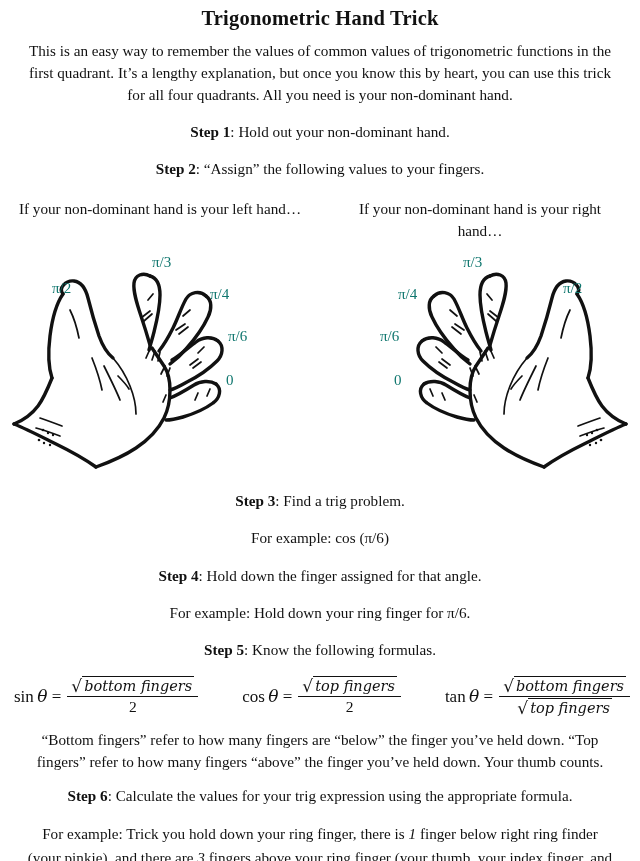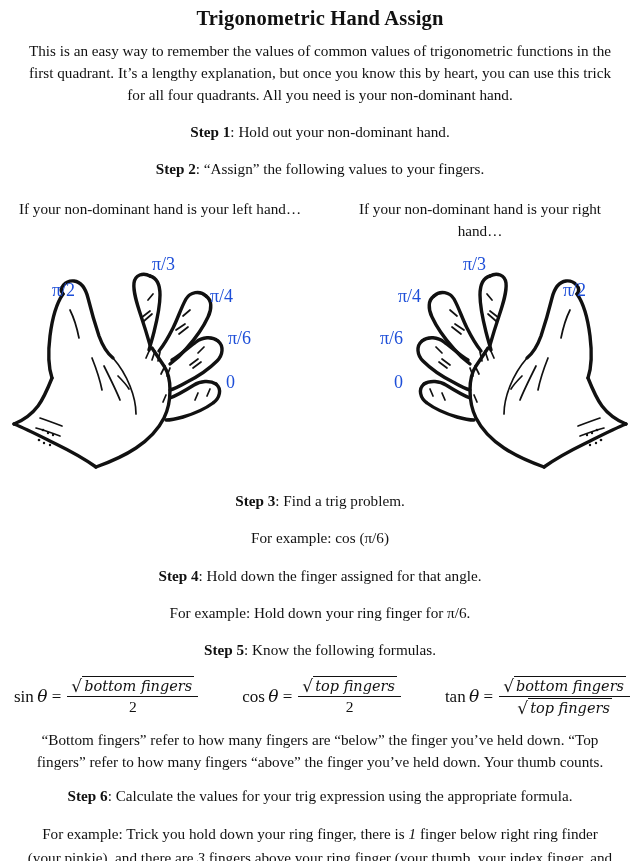--- a/index.html
+++ b/index.html
@@ -66,23 +66,23 @@
     width: 320px;
     height: 230px;
   }
   .hand-wrap svg {
     position: absolute;
     left: 0;
     top: 0;
   }
   .hand-label {
     position: absolute;
-    font-size: 18px;
+    font-size: 15px;
     font-family: "Liberation Serif", "DejaVu Serif", serif;
-    color: #1d4ed8;
+    color: #0f766e;
     white-space: nowrap;
   }
   .formulas {
     display: flex;
     justify-content: space-between;
     align-items: flex-start;
     margin-top: 14px;
     padding: 0 10px 0 14px;
     box-sizing: border-box;
   }
@@ -152,21 +152,21 @@
     line-height: 24px;
     margin: 12px 6px 0 6px;
   }
   .ital { font-style: italic; }
 </style>
 </head>
 <body>
 
 <div class="page">
 
-  <h1 class="title">Trigonometric Hand Assign</h1>
+  <h1 class="title">Trigonometric Hand Trick</h1>
 
   <p class="intro">This is an easy way to remember the values of common values of trigonometric functions in the first quadrant. It’s a lengthy explanation, but once you know this by heart, you can use this trick for all four quadrants. All you need is your non-dominant hand.</p>
 
   <p class="step-line">
     <span class="step-label">Step 1</span><span>: Hold out your non-dominant hand.</span>
   </p>
 
   <p class="step-line">
     <span class="step-label">Step 2</span><span>: “Assign” the following values to your fingers.</span>
   </p>

